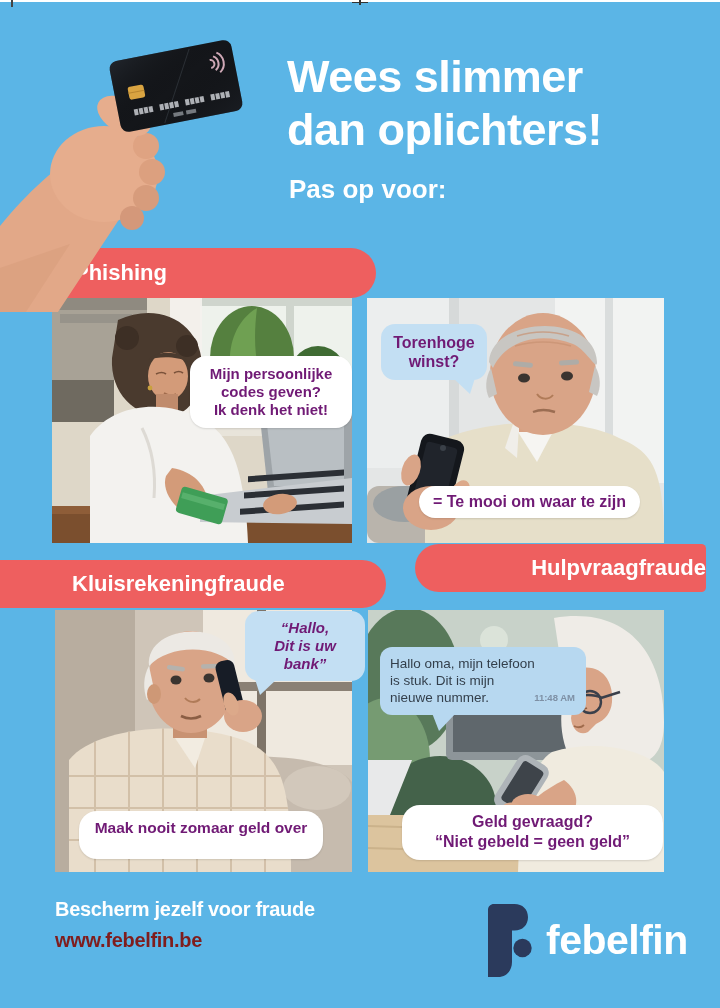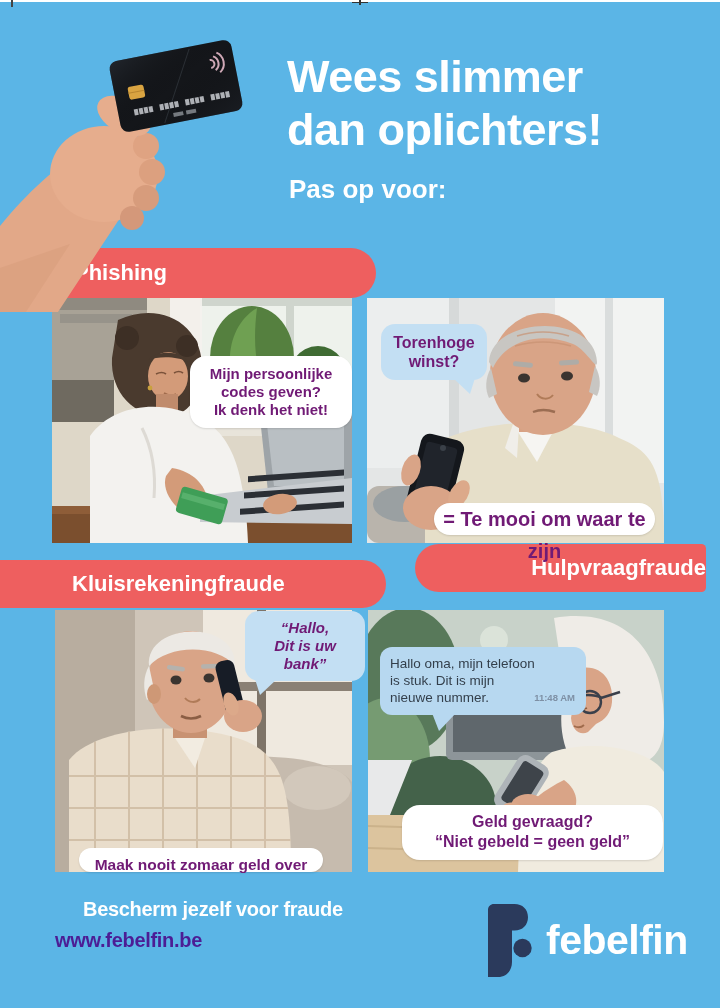--- a/index.html
+++ b/index.html
@@ -33,33 +33,33 @@
   .hero{position:absolute;left:0;top:6px;width:258px;height:306px;z-index:3;}
 
   .bubble,.pill{position:absolute;z-index:4;color:#701a75;font-weight:bold;text-align:center;}
   .bubble-white{background:#fff;border-radius:16px;box-shadow:0 1px 2px rgba(0,0,0,.12);}
   .bw1{left:190px;top:356px;width:154px;padding:9px 4px;font-size:15px;line-height:18px;}
   .bubble-blue{background:#C3DFF3;border-radius:14px;}
   .bb2{left:381px;top:324px;width:102px;padding:9px 2px;font-size:16px;line-height:19px;}
   .bb3{left:245px;top:611px;width:96px;padding:8px 12px;font-size:15px;line-height:18px;font-style:italic;}
   .tail{position:absolute;}
   .pill{background:#fff;border-radius:18px;box-shadow:0 1px 2px rgba(0,0,0,.12);}
-  .pl2{left:434px;top:486px;width:221px;height:32px;line-height:32px;font-size:20px;margin-top:17px;}
-  .pl3{left:79px;top:811px;width:244px;height:24px;line-height:33px;font-size:15.5px;margin-top:37px;}
+  .pl2{left:419px;top:486px;width:221px;height:32px;line-height:32px;font-size:16px;}
+  .pl3{left:79px;top:811px;width:244px;height:48px;line-height:33px;font-size:15.5px;}
   .pl4{left:402px;top:805px;width:261px;padding:7px 0 8px;font-size:16px;line-height:20px;}
 
   .sms{position:absolute;left:380px;top:647px;width:186px;z-index:4;background:#B7D8F0;
        border-radius:12px;padding:8px 10px 9px;color:#333F4B;font-size:13.5px;line-height:17px;
        text-align:left;font-weight:normal;}
   .sms .last-row{display:flex;align-items:flex-start;}
   .sms .time{margin-left:auto;font-size:9.5px;font-weight:bold;color:#7E90A5;padding-right:1px;}
 
   .footer-tagline{position:absolute;left:55px;top:898px;color:#fff;font-weight:bold;
-                  font-size:20px;letter-spacing:-0.3px;margin-left:28px;}
-  .footer-url{position:absolute;left:55px;top:929px;color:#4c1d95;font-weight:bold;
+                  font-size:20px;letter-spacing:-0.3px;}
+  .footer-url{position:absolute;left:55px;top:929px;color:#7f1d1d;font-weight:bold;
               font-size:20px;letter-spacing:-0.3px;}
   .logo{position:absolute;left:488px;top:904px;display:flex;align-items:center;z-index:2;}
   .logo .fmark{width:44px;height:73px;}
   .logo .word{color:#fff;font-weight:bold;font-size:41px;letter-spacing:-0.5px;margin-left:14px;
               line-height:73px;}
 </style>
 </head>
 <body>
 
 <div class="poster">

